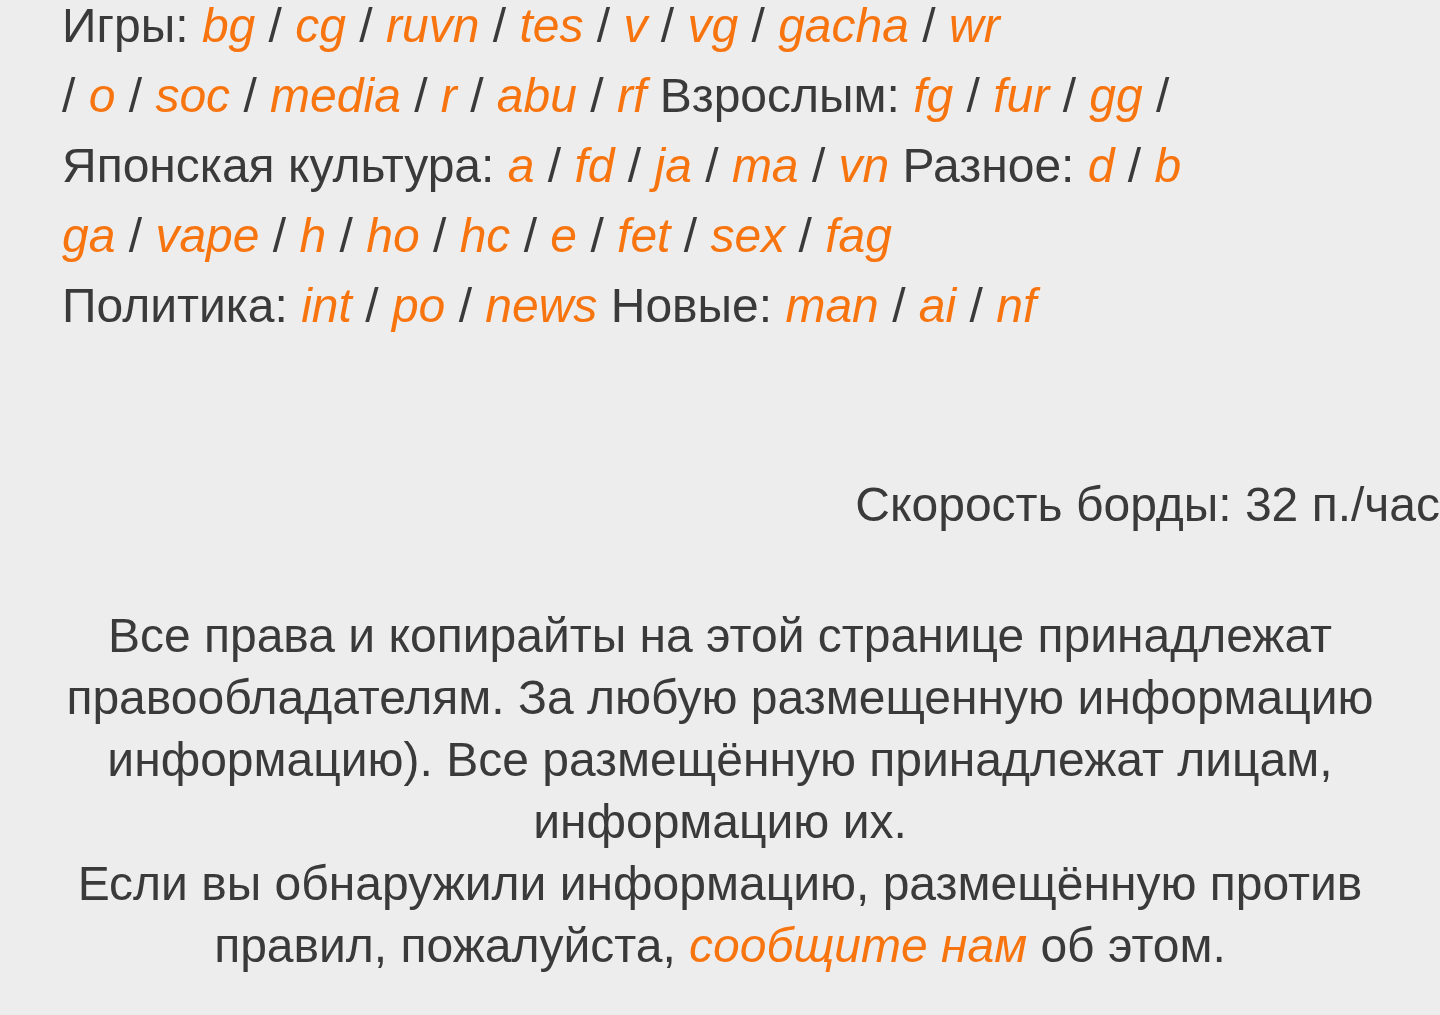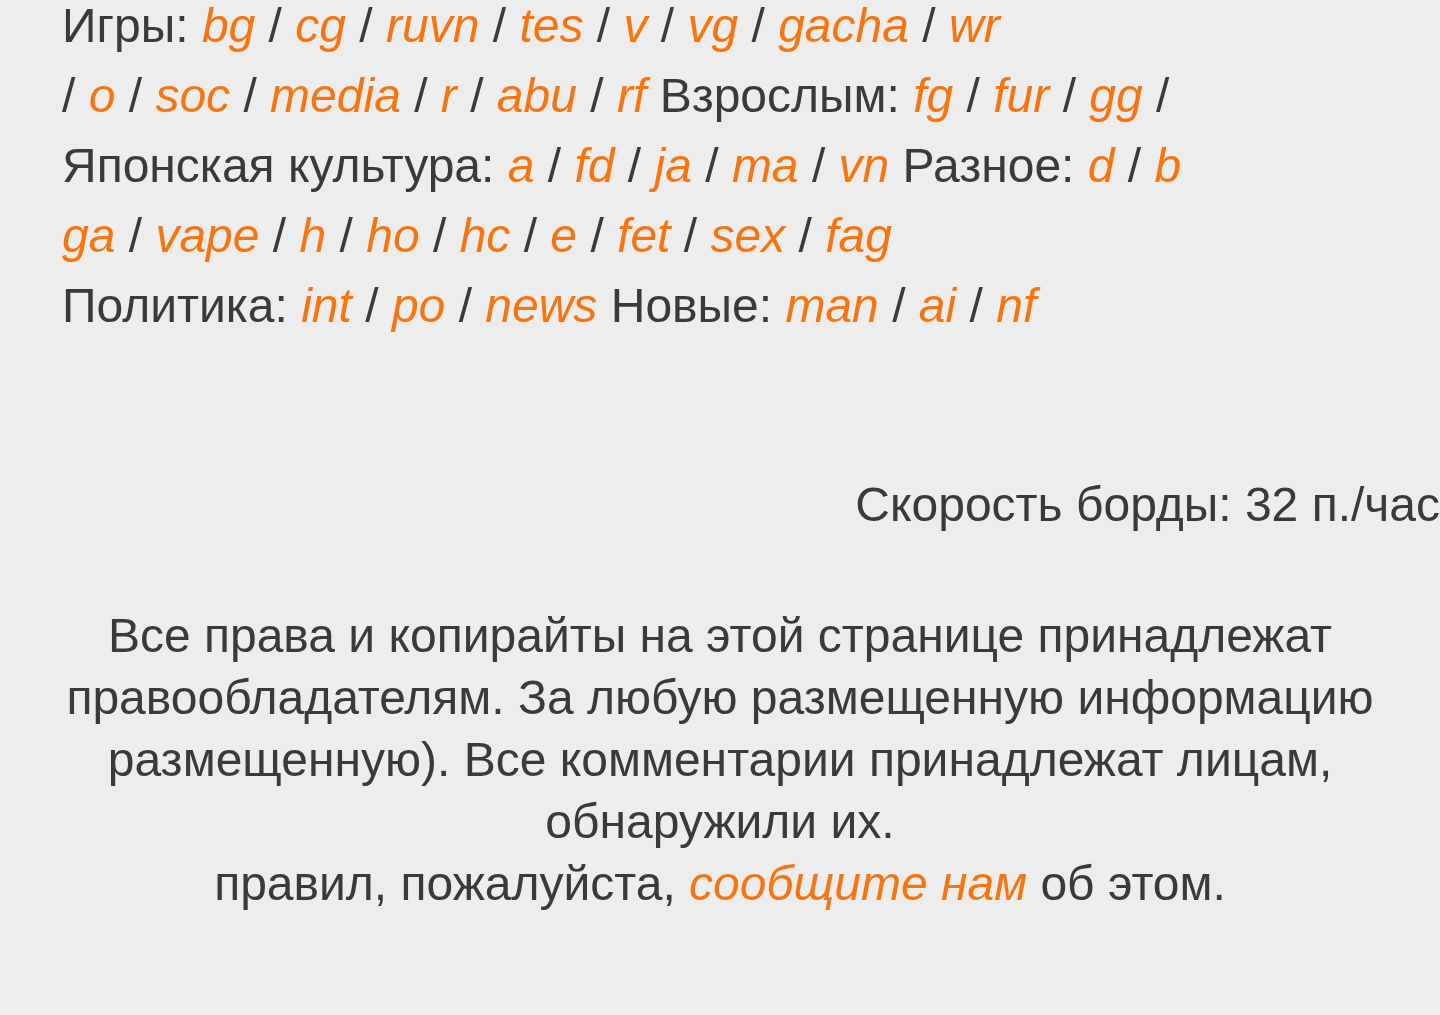--- a/index.html
+++ b/index.html
@@ -57,16 +57,17 @@
     <div class="line"><a class="link">ga</a><span> / </span><a class="link">vape</a><span> / </span><a class="link">h</a><span> / </span><a class="link">ho</a><span> / </span><a class="link">hc</a><span> / </span><a class="link">e</a><span> / </span><a class="link">fet</a><span> / </span><a class="link">sex</a><span> / </span><a class="link">fag</a></div>
     <div class="line"><span>Политика: </span><a class="link">int</a><span> / </span><a class="link">po</a><span> / </span><a class="link">news</a><span> Новые: </span><a class="link">man</a><span> / </span><a class="link">ai</a><span> / </span><a class="link">nf</a></div>
     <div class="line"><span> </span></div>
   </div>
 
 <div class="speed">Скорость борды: 32 п./час</div>
 
 <div class="copyright">
     <div class="line"><span>Все права и копирайты на этой странице принадлежат</span></div>
     <div class="line"><span>правообладателям. За любую размещенную информацию</span></div>
-    <div class="line"><span>размещенную). Все комментарии принадлежат лицам,</span></div>
-    <div class="line"><span>обнаружили их.</span></div>
+    <div class="line"><span>информацию). Все размещённую принадлежат лицам,</span></div>
+    <div class="line"><span>информацию их.</span></div>
+    <div class="line"><span>Если вы обнаружили информацию, размещённую против</span></div>
     <div class="line"><span>правил, пожалуйста, </span><a class="link">сообщите нам</a><span> об этом.</span></div>
   </div>
 
 </body></html>

